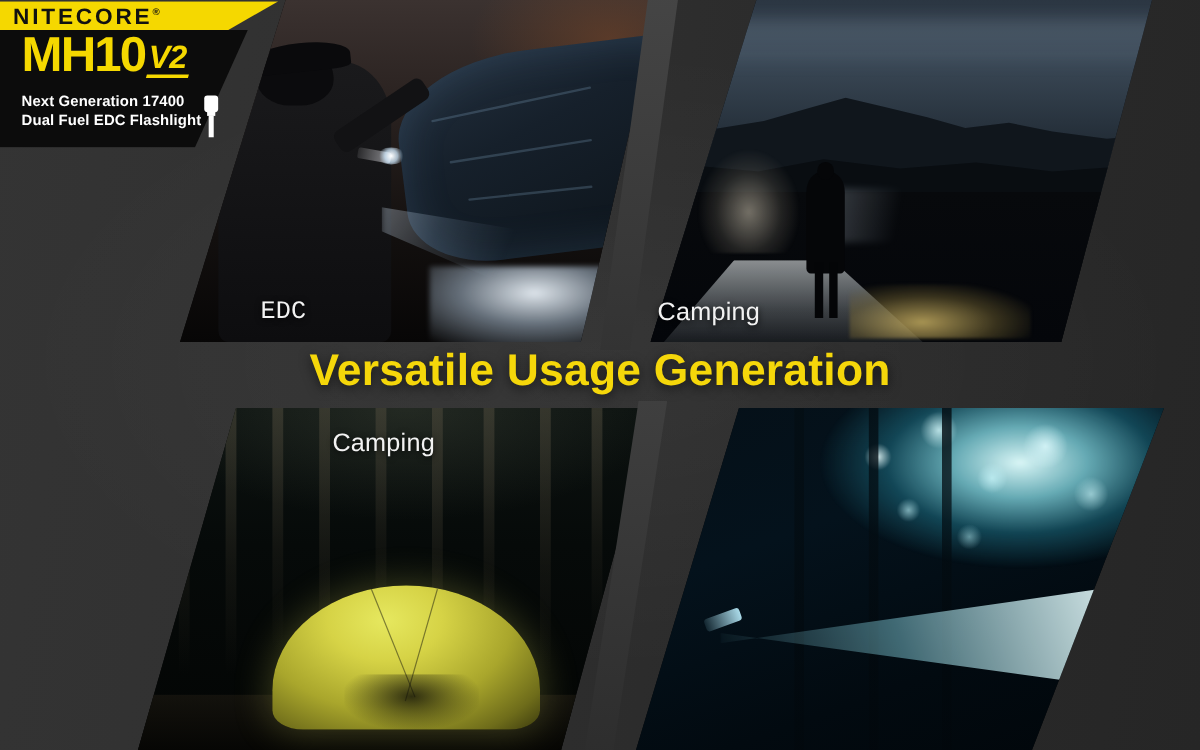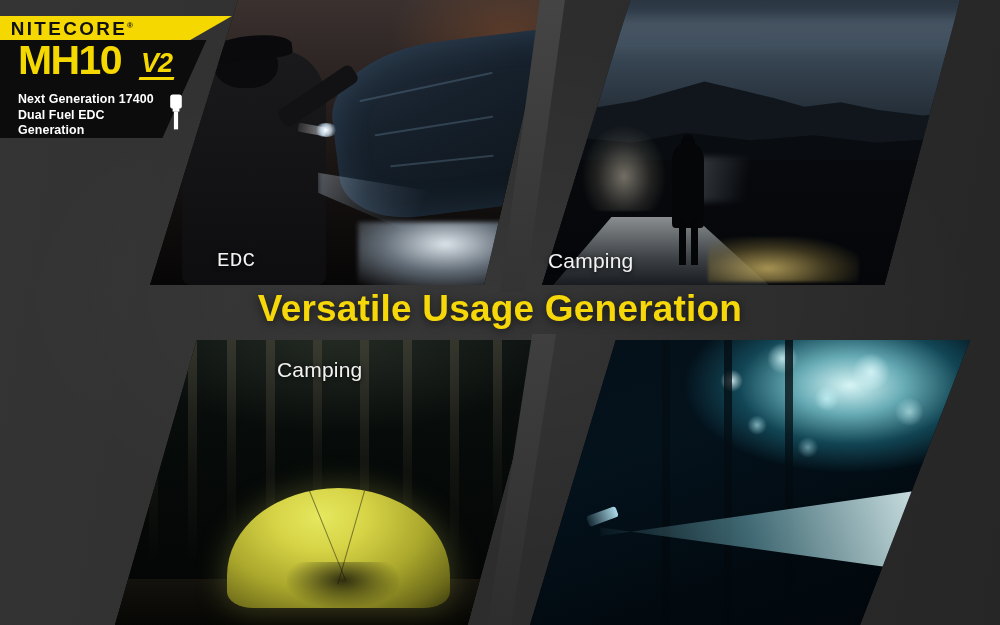--- a/index.html
+++ b/index.html
@@ -242,41 +242,41 @@
     clip-path: polygon(62% 0%, 100% 0%, 38% 100%, 0% 100%);
     background: linear-gradient(180deg,#454545,#333);
   }
   #wedge-bottom {
     left: 486px; top: 334px; width: 70px; height: 300px;
     clip-path: polygon(66% 0%, 100% 0%, 34% 100%, 0% 100%);
     background: linear-gradient(180deg,#3f3f3f,#2d2d2d);
   }
 
   
-  .logo-block { position:absolute; left:0; top:16px; width:232px; height:122px; }
+  .logo-block { position:absolute; left:0; top:1px; width:232px; height:122px; }
   .logo-bar {
     position:absolute; left:0; top:0; width:100%; height:24px;
     background:#f5d800;
     clip-path: polygon(0% 0%, 100% 0%, 82% 100%, 0% 100%);
   }
   .logo-wordmark {
     position:absolute; left:12px; top:2px;
     font-size: 18.5px; font-weight: 700; letter-spacing: 2.3px;
     color:#111; font-family:"Liberation Sans", sans-serif;
     transform: scaleX(1.02);
   }
   .logo-reg { font-size:8px; vertical-align: super; letter-spacing:0; }
   .logo-panel {
     position:absolute; left:0; top:24px; width:100%; height:98px;
     background:#0c0c0c;
     clip-path: polygon(0% 0%, 89% 0%, 70% 100%, 0% 100%);
   }
   .model-line {
     position:absolute; left:18px; top:26px;
-    display:flex; align-items:flex-end; gap:20px;
+    display:flex; align-items:flex-end; gap:3px;
   }
   .model-name {
     font-size: 41px; font-weight:700; color:#f5d800; line-height:.92;
     letter-spacing:-1.6px; font-family:"Liberation Sans", sans-serif;
   }
   .model-ver {
     position:relative; font-size:27px; font-weight:700; color:#f5d800;
     font-style: italic; letter-spacing:-1px; line-height:1; padding-bottom:3px;
   }
   .model-ver::after {
@@ -413,21 +413,21 @@
       <span>NITECORE</span><span class="logo-reg">®</span>
     </div>
 
     <div class="model-line">
       <span class="model-name">MH10</span>
       <span class="model-ver">V2</span>
     </div>
 
     <div class="tagline">
       <div>Next Generation 17400</div>
-      <div>Dual Fuel EDC Generation</div>
+      <div>Dual Fuel EDC Flashlight</div>
     </div>
 
     <svg class="usb-icon" viewBox="0 0 16 36">
       <rect x="2.2" y="0.5" width="11.6" height="14" rx="2.6" fill="#ffffff"></rect>
       <rect x="4.6" y="14" width="6.8" height="3.6" fill="#ffffff"></rect>
       <rect x="5.9" y="17.4" width="4.2" height="18" fill="#ffffff"></rect>
     </svg>
   </div>
 
   <div class="cat-label" id="label-edc">EDC</div>

